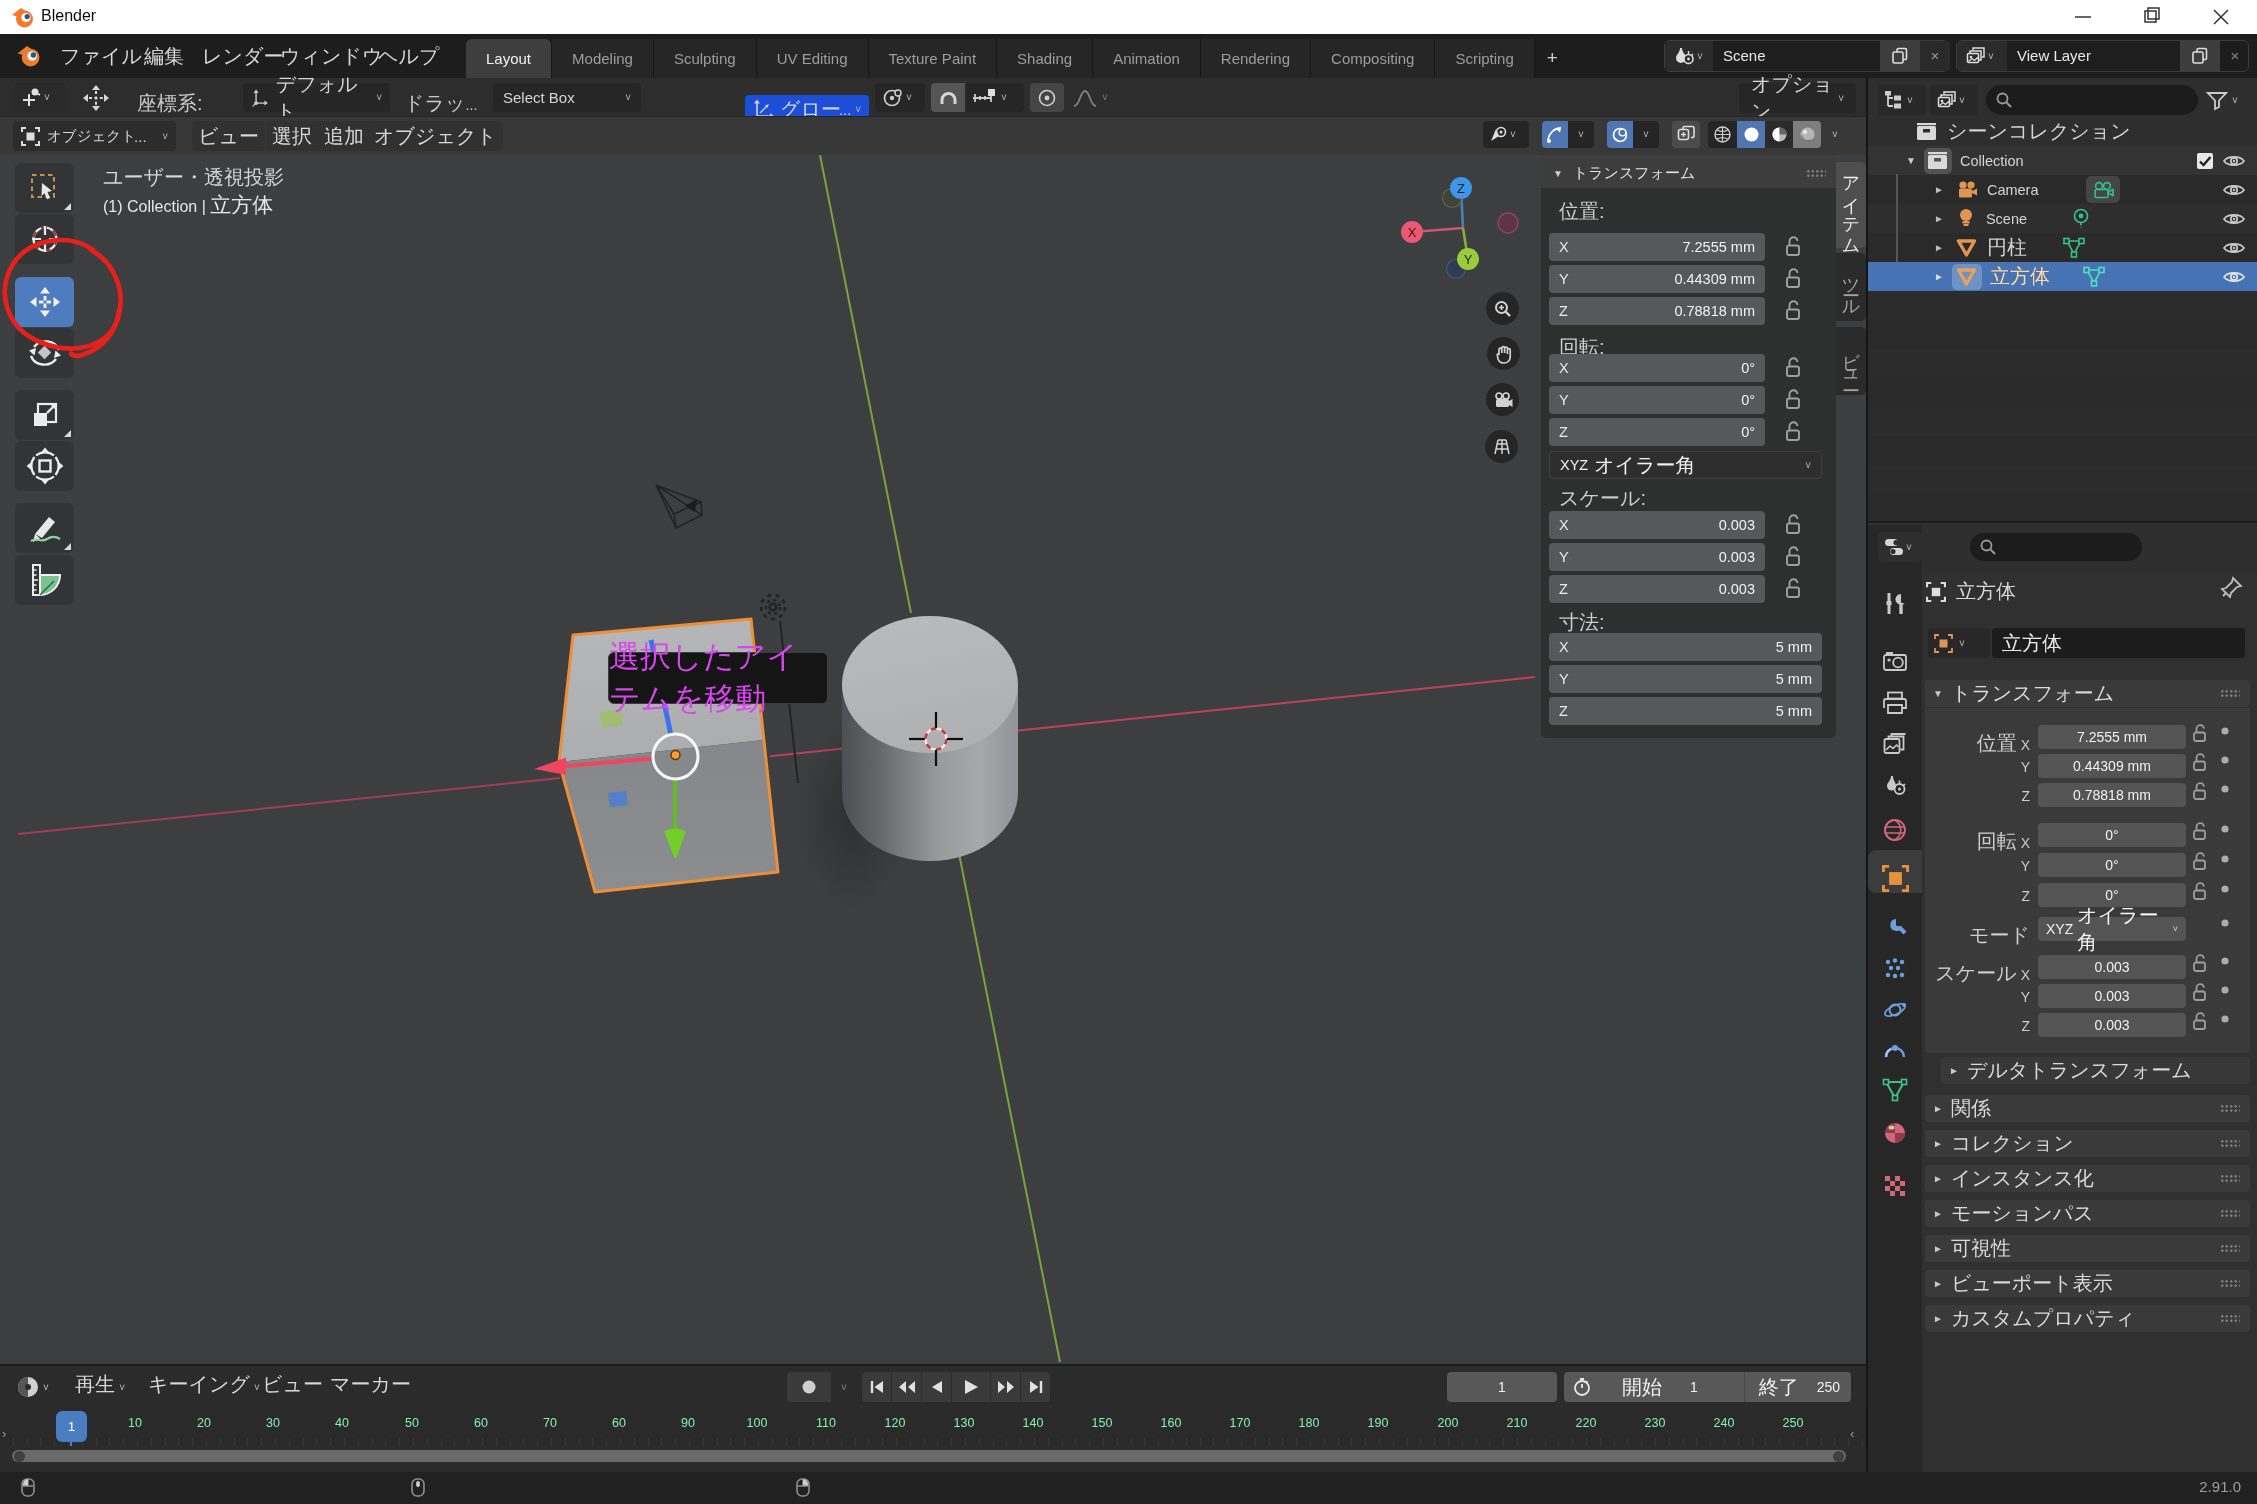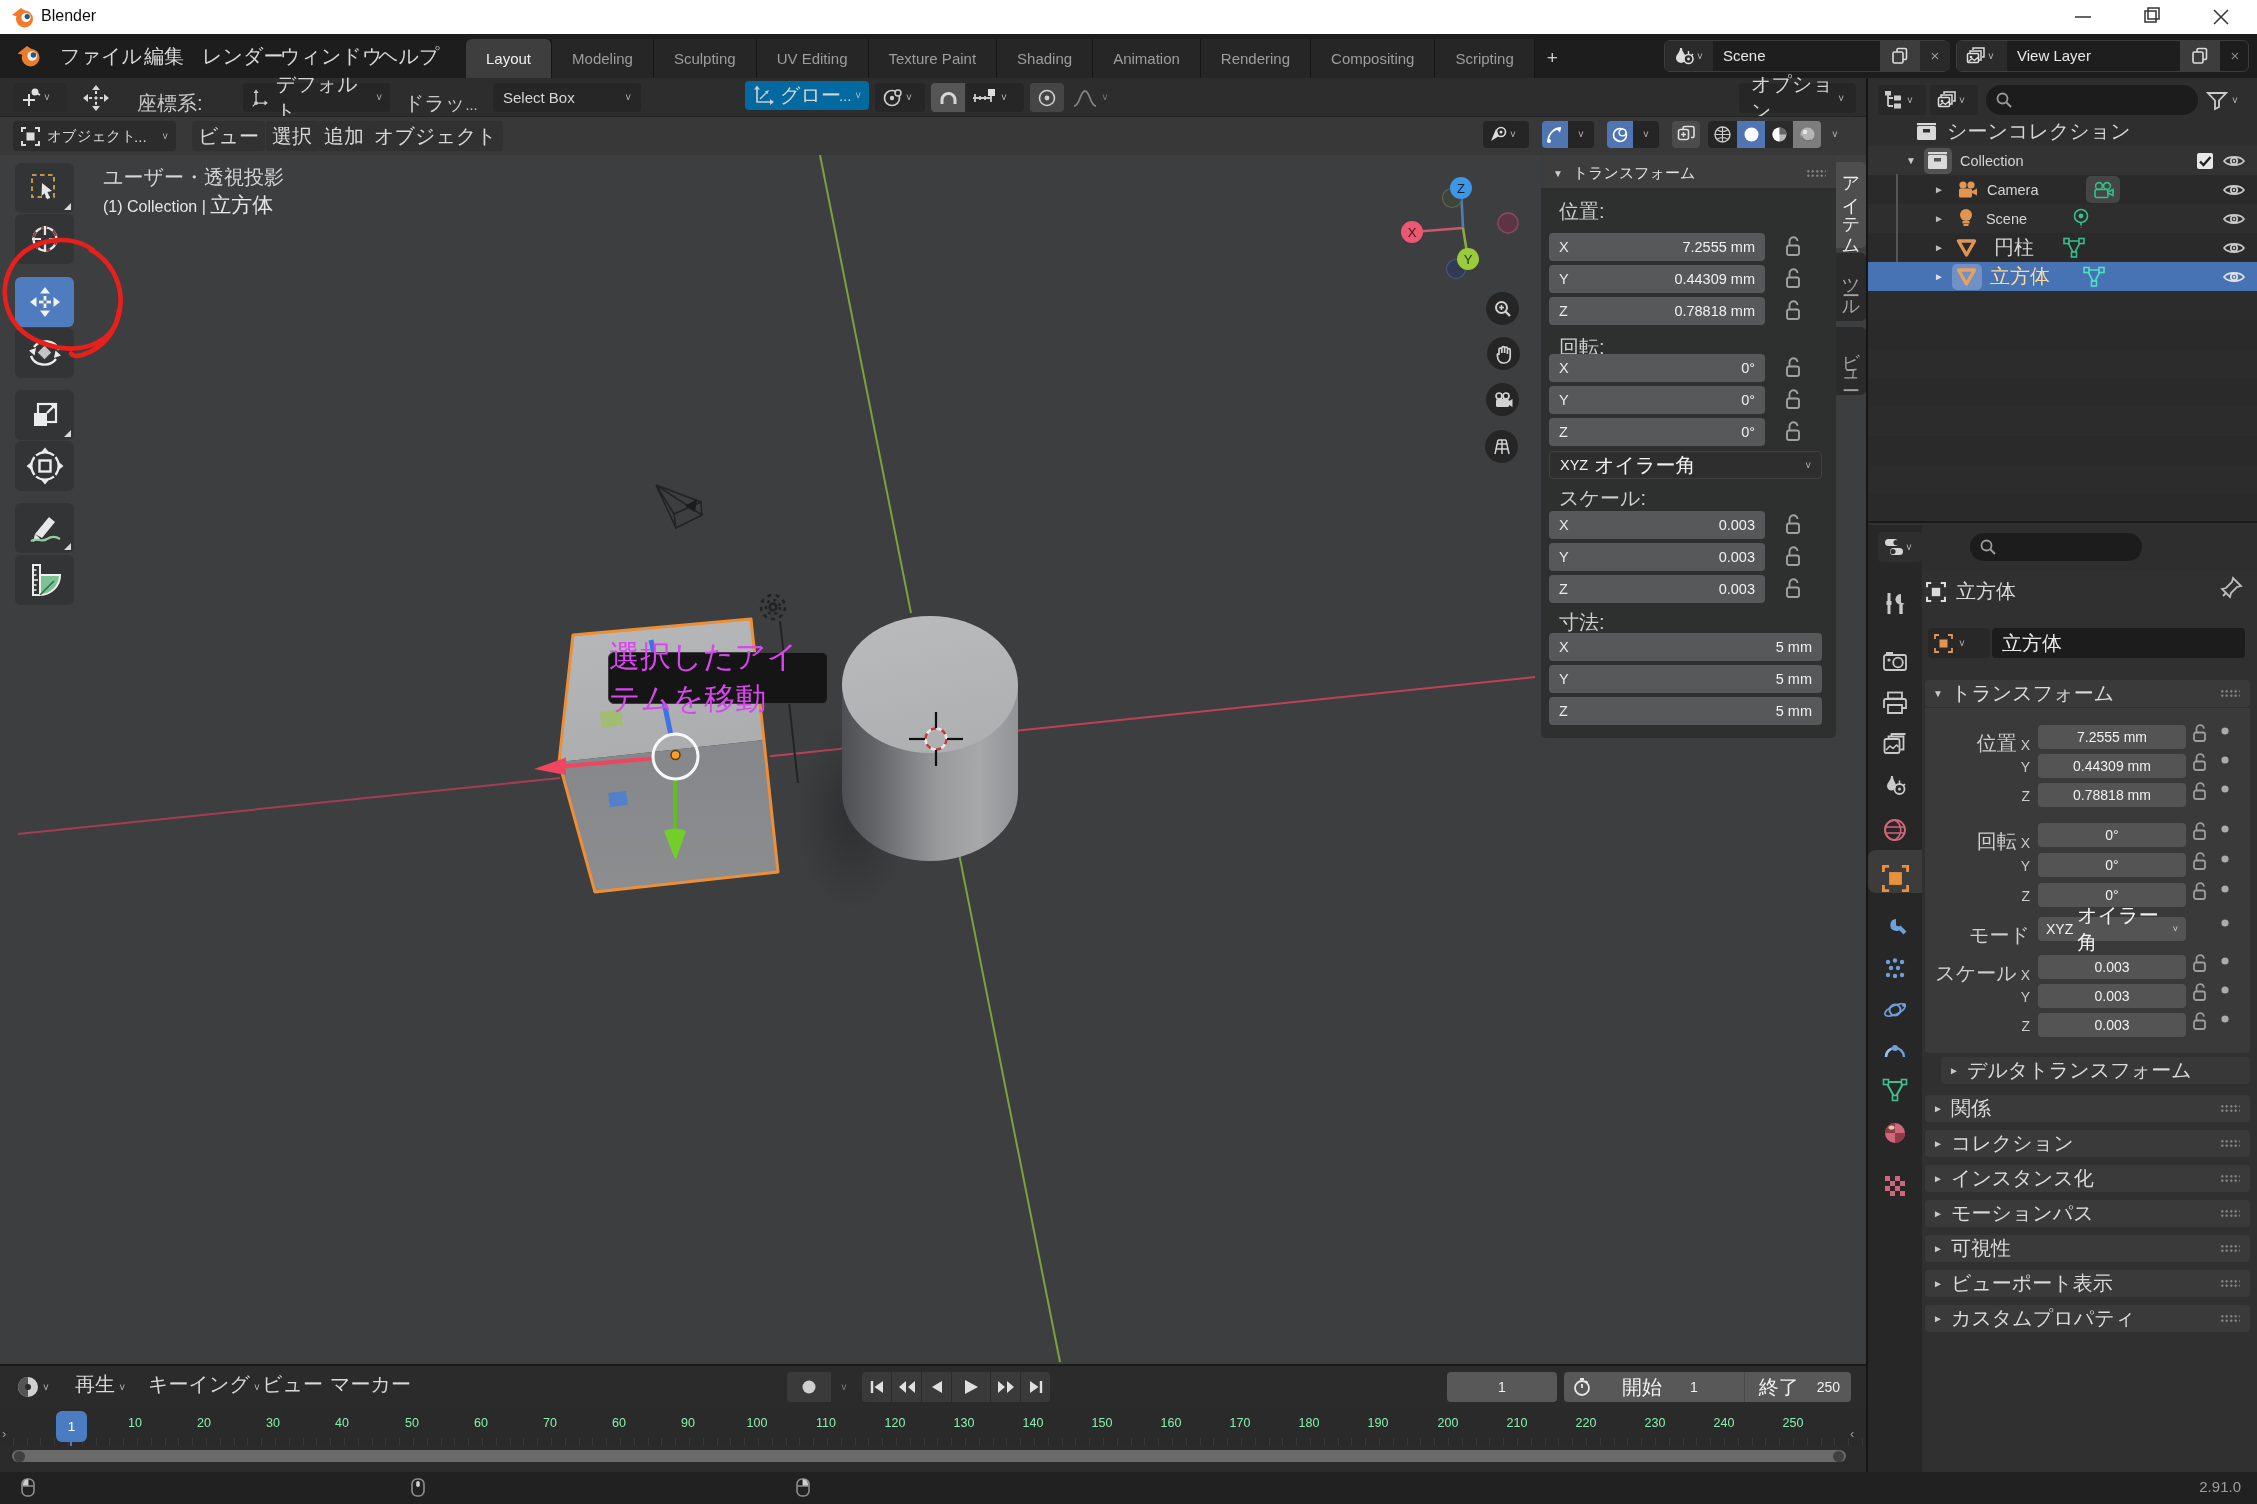--- a/index.html
+++ b/index.html
@@ -133,21 +133,21 @@
         <path d="M6 4 v13 M6 17 h11" stroke="#ccc" stroke-width="1.6" fill="none"></path>
         <path d="M6 1 l3 4 h-6 Z M20 17 l-4 -3 v6 Z" fill="#ccc"></path>
         <circle cx="6" cy="17" r="2.2" fill="#ccc"></circle>
         <path d="M2 21 l3 -3" stroke="#ccc" stroke-width="1.4"></path>
       </svg>
     <span class="jp" style="margin-left:8px">デフォルト</span>
       <span class="vchev" style="margin-left:14px">˅</span>
   </div>
   <div class="abs vlabel" style="left:404px;top:12px"><span class="jp">ドラッ</span>...</div>
   <div class="abs chip" style="left:493px;top:5px;width:148px;height:29px;background:#262626;padding:0 10px">Select Box<span class="vchev" style="margin-left:auto">˅</span></div>
-  <div class="abs chip" style="left:745px;top:3px;width:124px;height:29px;background:#0369a1;padding:0 8px">
+  <div class="abs chip" style="left:745px;top:17px;width:124px;height:29px;background:#1d4ed8;padding:0 8px">
     <svg width="21" height="21" viewBox="0 0 21 21">
         <path d="M4 3 v14 h14" stroke="#ccc" stroke-width="1.7" fill="none"></path>
         <path d="M4 0.5 l3 4 h-6 Z M21 17 l-4 -3 v6 Z" fill="#ccc"></path>
         <path d="M7 14 l7 -7" stroke="#ccc" stroke-width="1.5"></path>
         <path d="M16 5 l-1.6 4 -2.4 -2.4 Z" fill="#ccc"></path>
       </svg>
     <span class="jp" style="margin-left:6px">グロー</span>
       <span style="margin-left:-2px">...</span>
       <span class="vchev" style="margin-left:auto">˅</span>
   </div>
@@ -691,21 +691,21 @@
         <path d="M1 8 C5 2.5 17 2.5 21 8 C17 13.5 5 13.5 1 8 Z" fill="none" stroke="#c9c9c9" stroke-width="1.7"></path>
         <circle cx="11" cy="8" r="3.2" fill="none" stroke="#c9c9c9" stroke-width="1.7"></circle>
         <circle cx="11" cy="8" r="1.2" fill="#c9c9c9"></circle>
       </svg>
   </div>
   <div class="orow" style="top:155px">
     <span class="tri" style="margin-left:66px;font-size:10px;color:#bbb">►</span>
     <svg style="margin-left:12px" width="21" height="20" viewBox="0 0 21 20">
         <path d="M2.5 3 H18.5 L10.5 17 Z" fill="none" stroke="#e09553" stroke-width="3.4" stroke-linejoin="round"></path>
       </svg>
-    <span class="jp" style="margin-left:17px">円柱</span>
+    <span class="jp" style="margin-left:10px">円柱</span>
     <svg style="position:absolute;left:192px" width="28" height="26" viewBox="0 0 28 26">
         <g fill="none" stroke="#35bf8d" stroke-width="1.6">
           <path d="M7 6 H21 L14 19 Z"></path>
           <rect x="4" y="3.5" width="5" height="5" fill="#2a2a2a"></rect>
           <rect x="19" y="3.5" width="5" height="5" fill="#2a2a2a"></rect>
           <rect x="11.5" y="17" width="5" height="5" fill="#2a2a2a"></rect>
         </g>
       </svg>
     <svg class="eye" style="margin-right:12px" width="22" height="16" viewBox="0 0 22 16">
         <path d="M1 8 C5 2.5 17 2.5 21 8 C17 13.5 5 13.5 1 8 Z" fill="none" stroke="#c9c9c9" stroke-width="1.7"></path>

